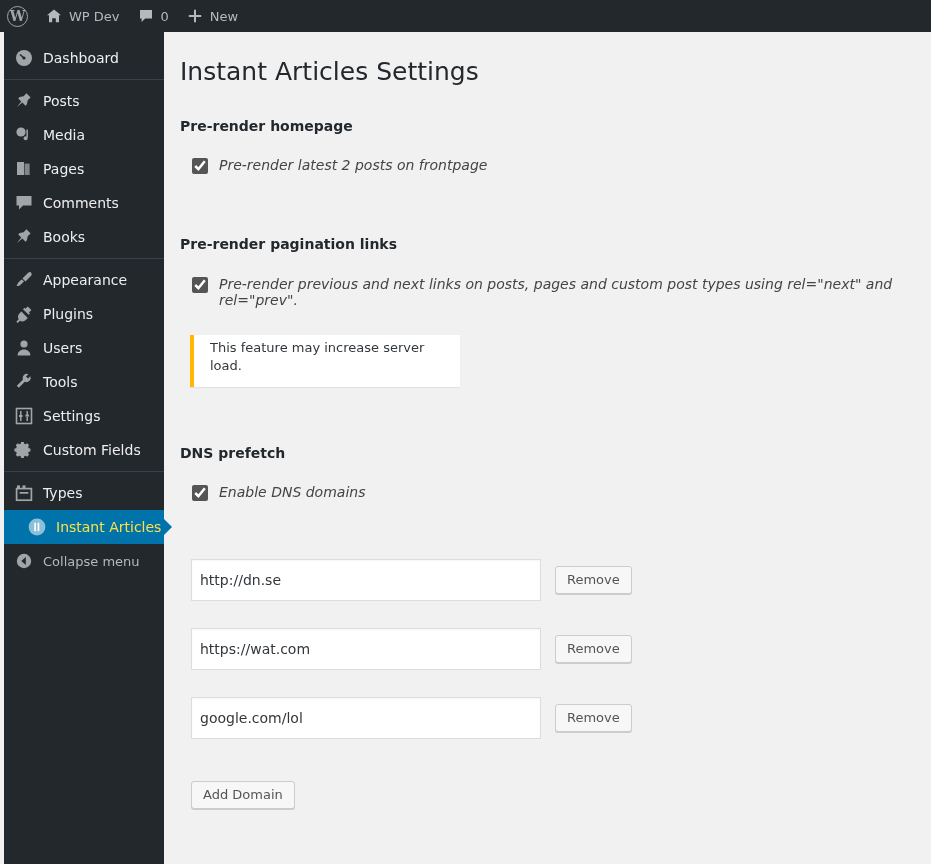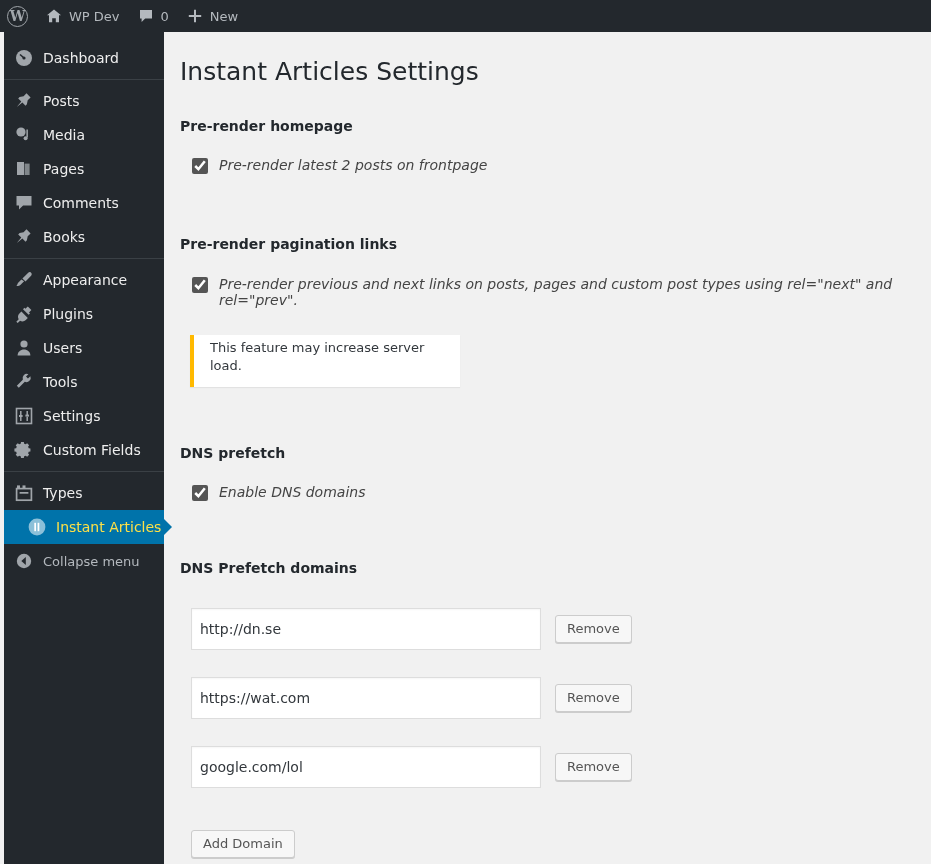--- a/index.html
+++ b/index.html
@@ -390,21 +390,20 @@
 
     <div class="sec-dns">
       <h3 class="section-title">DNS prefetch</h3>
       <label class="check-row">
         <input type="checkbox" checked="" style="">
         <span class="check-label">Enable DNS domains</span>
       </label>
     </div>
 
     <div class="sec-dns-domains">
-      <h3 class="section-title">DNS Prefetch domains</h3>
       <div id="domain-list">
           <div class="domain-row first">
             <input type="text" class="domain-input" value="http://dn.se" style="">
             <button class="wp-btn">Remove</button>
           </div>
           <div class="domain-row">
             <input type="text" class="domain-input" value="https://wat.com" style="">
             <button class="wp-btn">Remove</button>
           </div>
           <div class="domain-row">

